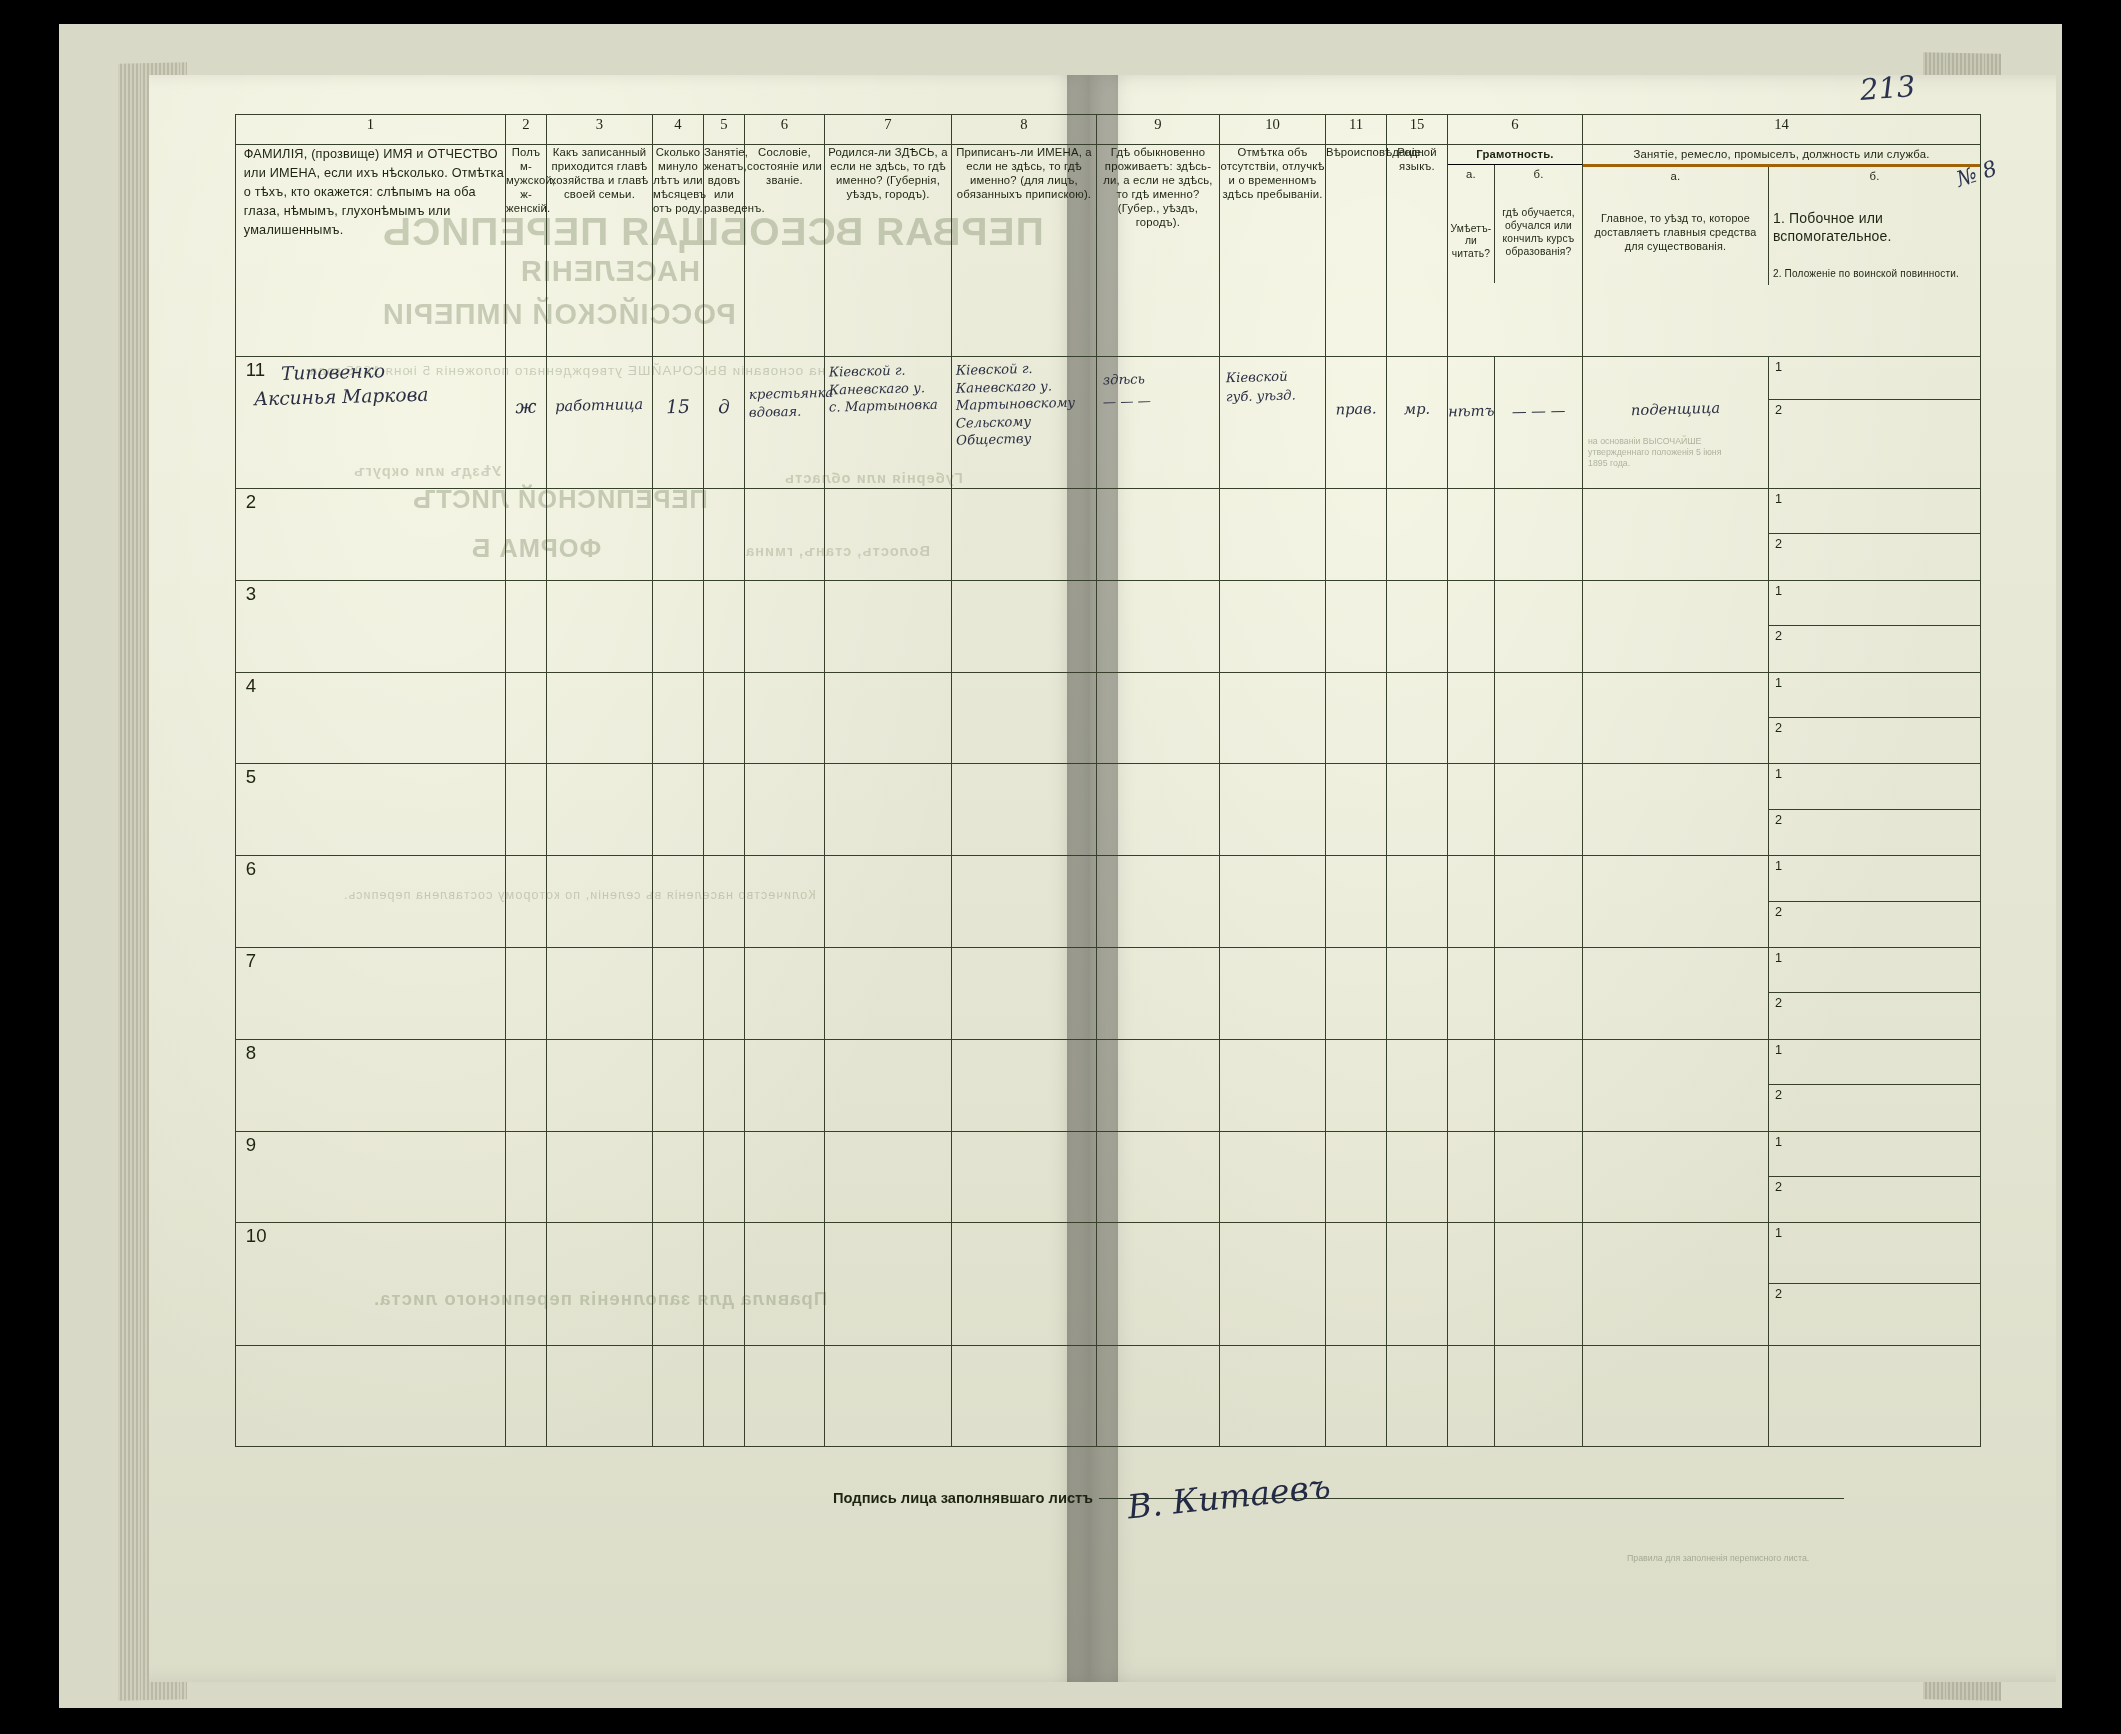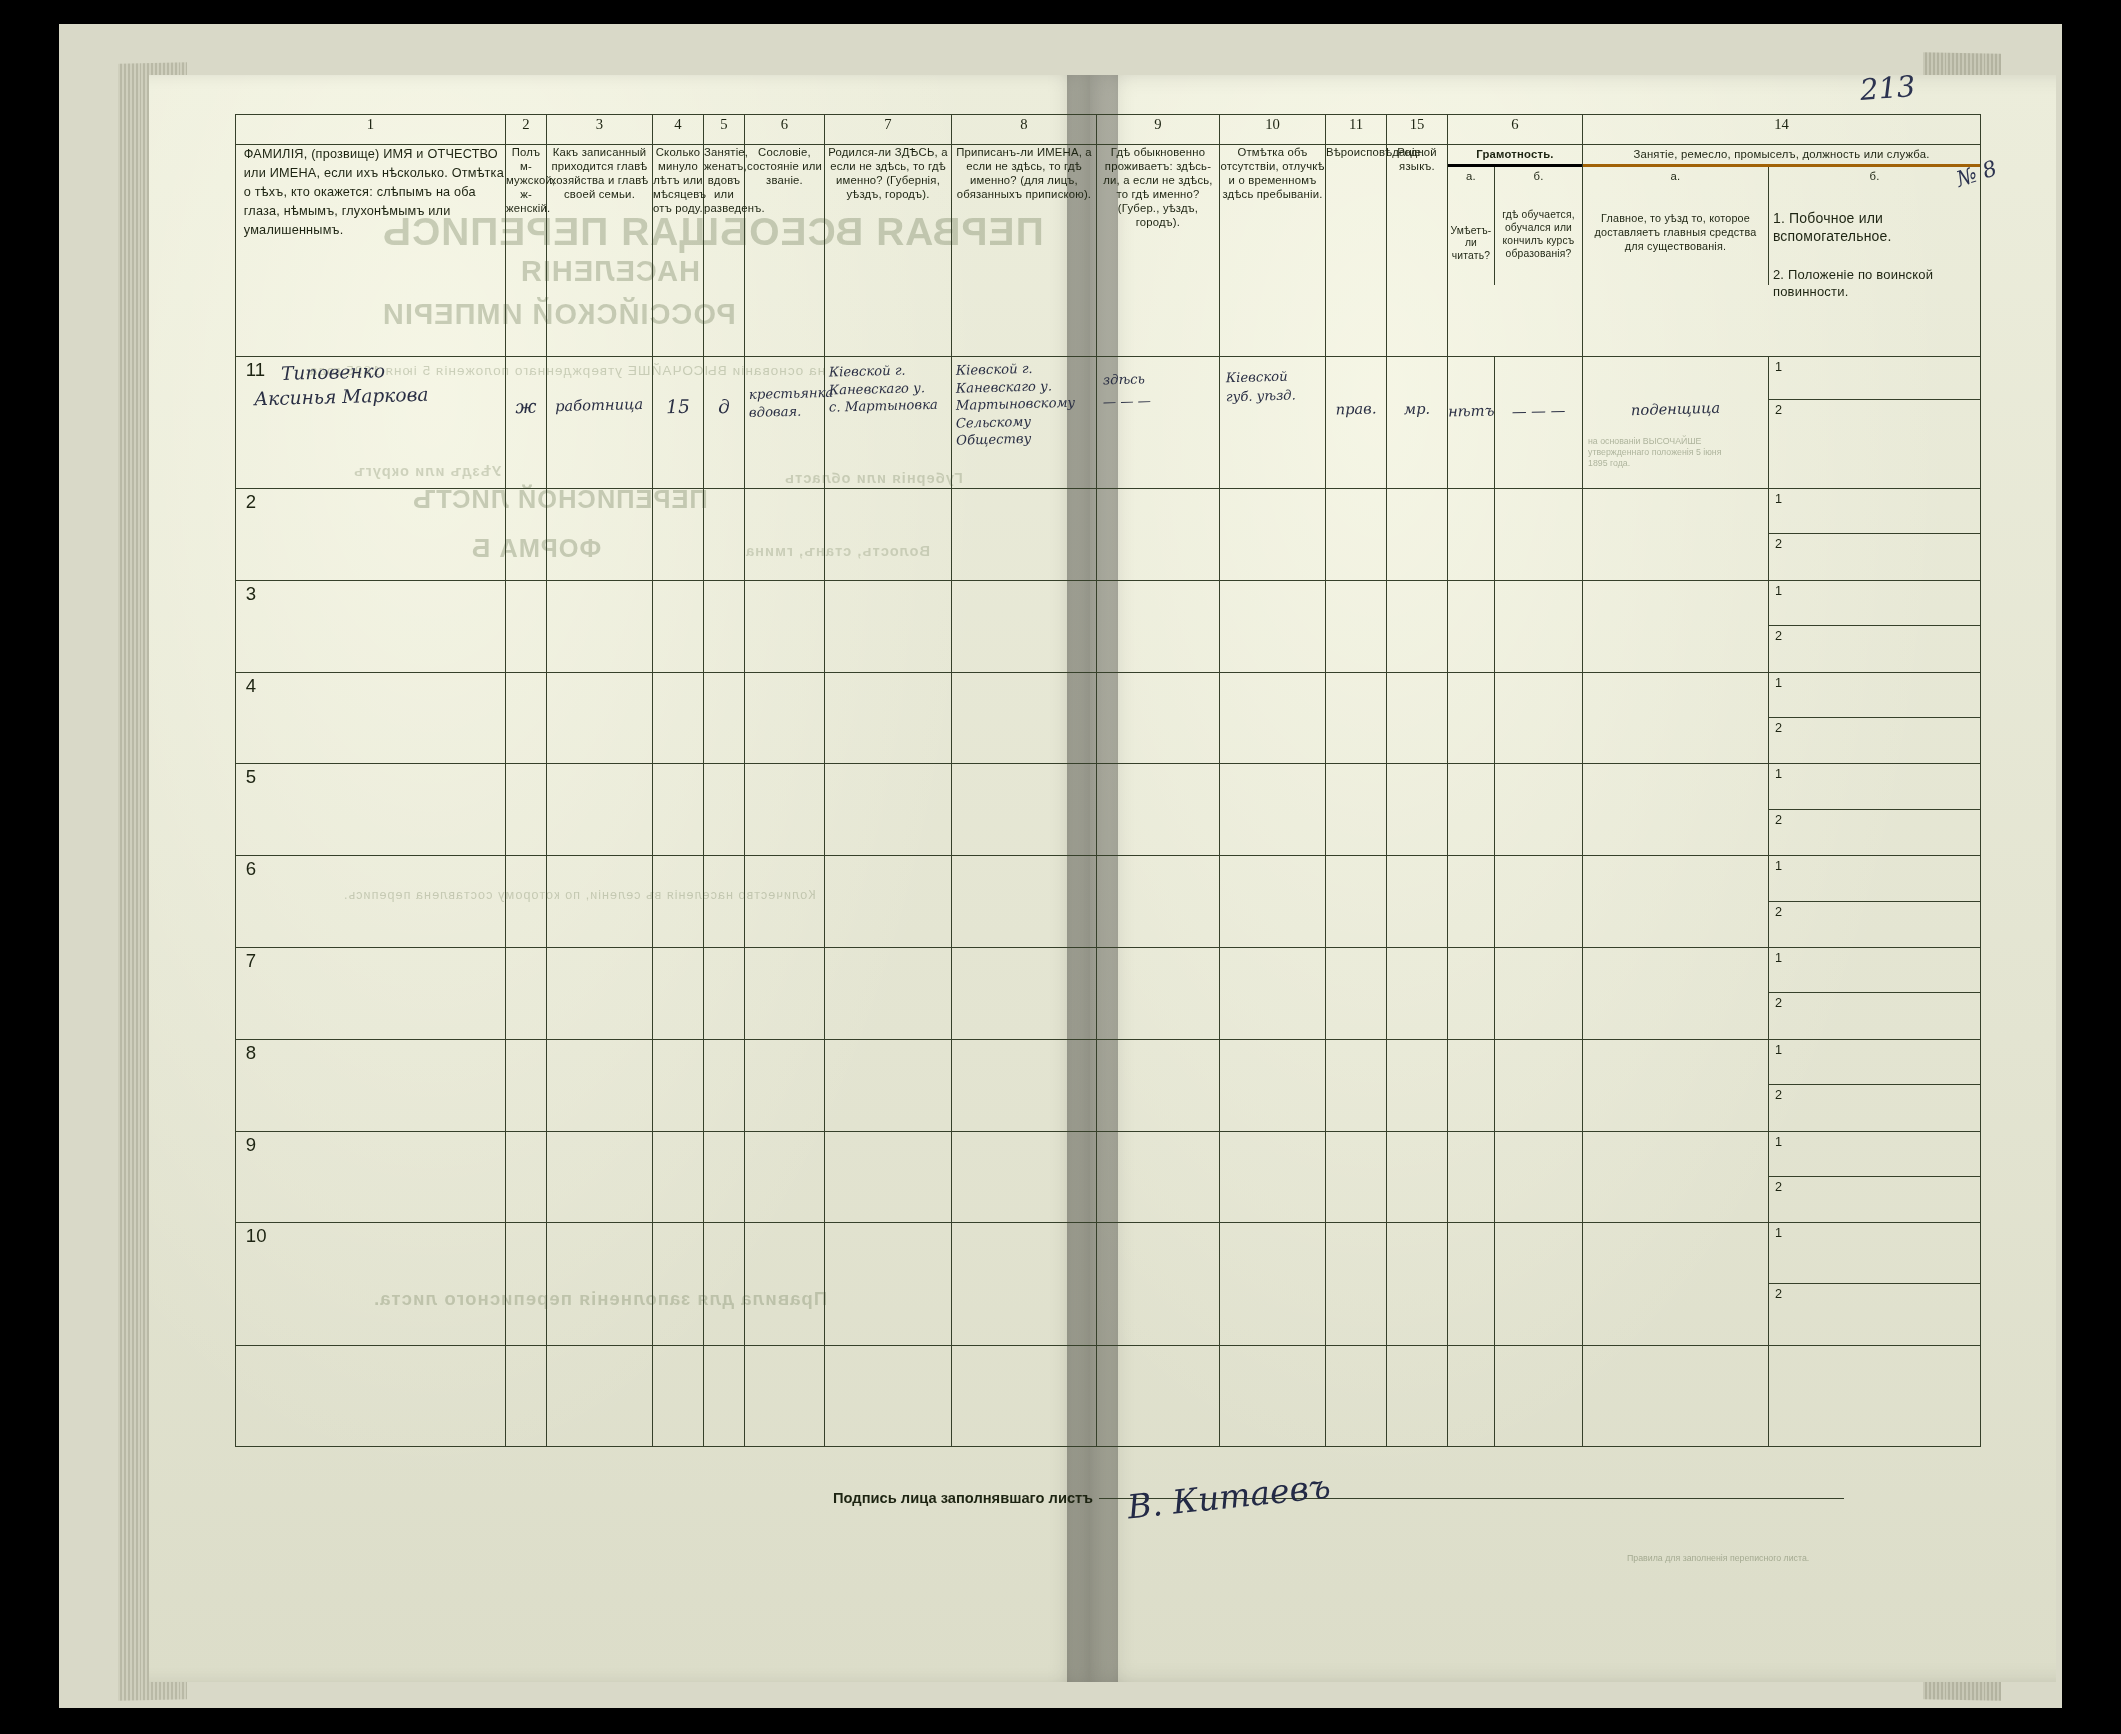--- a/index.html
+++ b/index.html
@@ -153,21 +153,21 @@
           <td class="hdr">Сколько минуло лѣтъ или мѣсяцевъ отъ роду.</td>
           <td class="hdr">Занятіе, женатъ, вдовъ или разведенъ.</td>
           <td class="hdr">Сословіе, состояніе или званіе.</td>
           <td class="hdr">Родился-ли ЗДѢСЬ, а если не здѣсь, то гдѣ именно? (Губернія, уѣздъ, городъ).</td>
           <td class="hdr">Приписанъ-ли ИМЕНА, а если не здѣсь, то гдѣ именно? (для лицъ, обязанныхъ припискою).</td>
           <td class="hdr">Гдѣ обыкновенно проживаетъ: здѣсь-ли, а если не здѣсь, то гдѣ именно? (Губер., уѣздъ, городъ).</td>
           <td class="hdr">Отмѣтка объ отсутствіи, отлучкѣ и о временномъ здѣсь пребываніи.</td>
           <td class="hdr">Вѣроисповѣданіе.</td>
           <td class="hdr">Родной языкъ.</td>
           <td class="hdr" style="padding:0;" colspan="2">
-            <div style="border-bottom:3px solid #000000;padding:2.9px 0;font-weight:700;">Грамотность.</div>
+            <div style="border-bottom:1px solid #000000;padding:2.9px 0;font-weight:700;">Грамотность.</div>
             <div style="display:flex;height:118px;">
               <div style="width:47px;border-right:1px solid #36402a;box-sizing:border-box;padding:2px 1px;">
                 <div>а.</div>
                 <div style="font-size:10.3px;line-height:1.25;margin-top:41px;">Умѣетъ-ли читать?</div>
               </div>
               <div style="flex:1;padding:2px 2px;">
                 <div>б.</div>
                 <div style="font-size:10.3px;line-height:1.25;margin-top:25.5px;">гдѣ обучается, обучался или кончилъ курсъ образованія?</div>
               </div>
             </div>
@@ -175,21 +175,21 @@
           <td class="hdr" style="padding:0;" colspan="2">
             <div style="border-bottom:3px solid #a16207;padding:2.9px 0;">Занятіе, ремесло, промыселъ, должность или служба.</div>
             <div style="display:flex;height:118px;">
               <div style="width:186px;border-right:1px solid #36402a;box-sizing:border-box;padding:2px 3.9px;">
                 <div>а.</div>
                 <div style="font-size:10.8px;line-height:1.3;margin-top:27.4px;">Главное, то уѣзд то, которое доставляетъ главныя средства для существованія.</div>
               </div>
               <div style="flex:1;padding:2px 3.9px;text-align:left;">
                 <div style="text-align:center;">б.</div>
                 <div style="font-size:14px;line-height:1.3;margin-top:25.5px;">1. Побочное или вспомогательное.</div>
-                <div style="font-size:13px;line-height:1.3;margin-top:21.6px;">2. Положеніе по воинской повинности.</div>
+                <div style="font-size:10px;line-height:1.3;margin-top:21.6px;">2. Положеніе по воинской повинности.</div>
               </div>
             </div>
           </td>
         </tr>
 
         <tr class="rowline" style="height:86px;">
           <td>
             <div class="rownum">11</div>
             <div class="hand" style="margin:-21.6px 0 0 45px;">Типовенко</div>
             <div class="hand" style="margin:3.9px 0 0 17.6px;">Аксинья Маркова</div>

